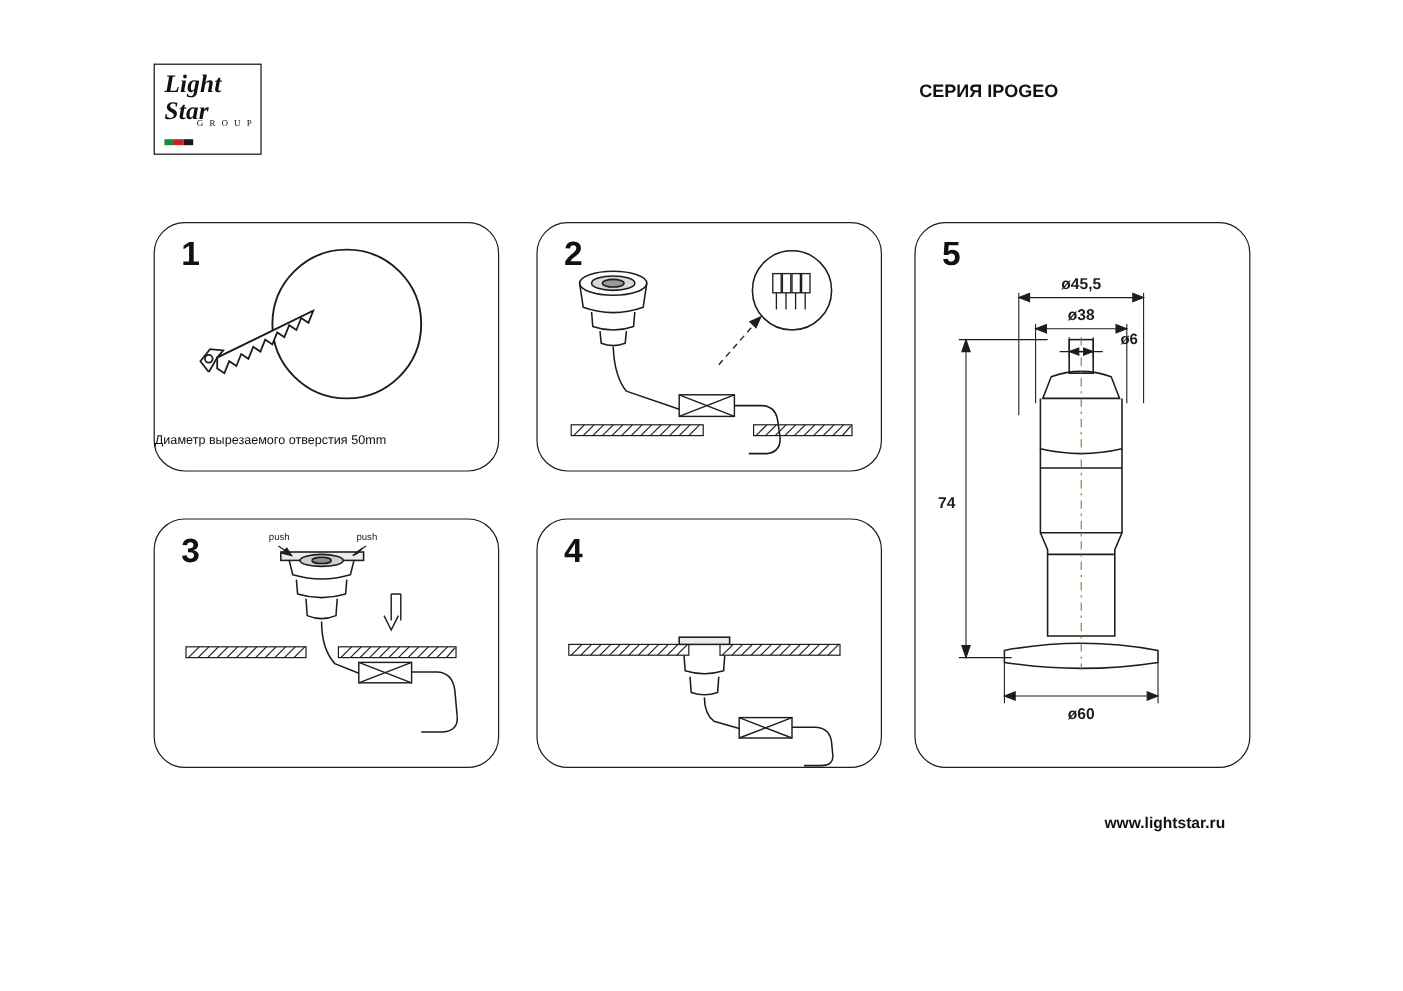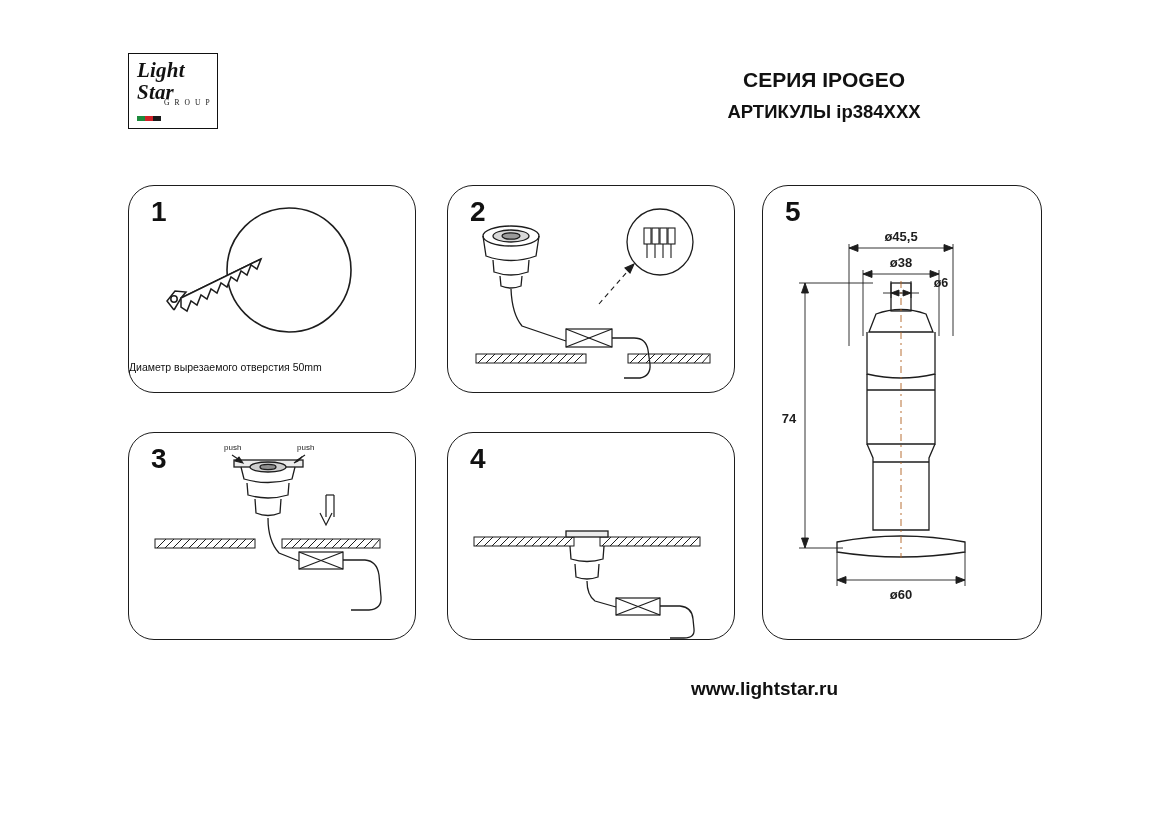--- a/index.html
+++ b/index.html
@@ -70,21 +70,21 @@
     font-weight: bold;
     line-height: 31px;
     color: #111;
   }
   .series {
     position: absolute;
     right: 155px;
     top: 68px;
     width: 380px;
     text-align: center;
-    font-size: 21px;
+    font-size: 15px;
     font-weight: bold;
     color: #111;
   }
   .articles {
     position: absolute;
     right: 155px;
     top: 101px;
     width: 380px;
     text-align: center;
     font-size: 18.5px;
@@ -141,22 +141,22 @@
     font-size: 17.5px;
     font-weight: bold;
     color: #111;
     width: 128px;
   }
   .site {
     position: absolute;
     right: 148px;
     top: 678px;
     width: 330px;
-    text-align: left;
-    font-size: 19px;
+    text-align: right;
+    font-size: 13px;
     font-weight: bold;
     color: #111;
   }
 </style>
 </head>
 <body>
 
 <div id="page">
 
   <div class="logo-box">
@@ -166,21 +166,20 @@
     </div>
     <div class="logo-bar">
       <i style="background:#1d8a3c"></i>
         <i style="background:#cf2027"></i>
         <i style="background:#1a1a1a"></i>
     </div>
     <div class="logo-sub">G R O U P</div>
   </div>
 
   <div class="series">СЕРИЯ IPOGEO</div>
-  <div class="articles">АРТИКУЛЫ ip384ХХХ</div>
 
   <div class="panel" id="panel-1">
     <div class="num">1</div>
     <svg width="288" height="208" viewBox="0 0 288 208">
       <circle cx="160" cy="84" r="62" fill="none" stroke="#1d1d1d" stroke-width="1.6"></circle>
 
       <g stroke="#1d1d1d" stroke-width="1.5" fill="none">
         <path d="M45 124 L52 112 L132 73"></path>
         <path d="M45 124 L38 115 L46 105 L57 106 L52 112"></path>
         <circle cx="45" cy="113" r="3.2"></circle>

